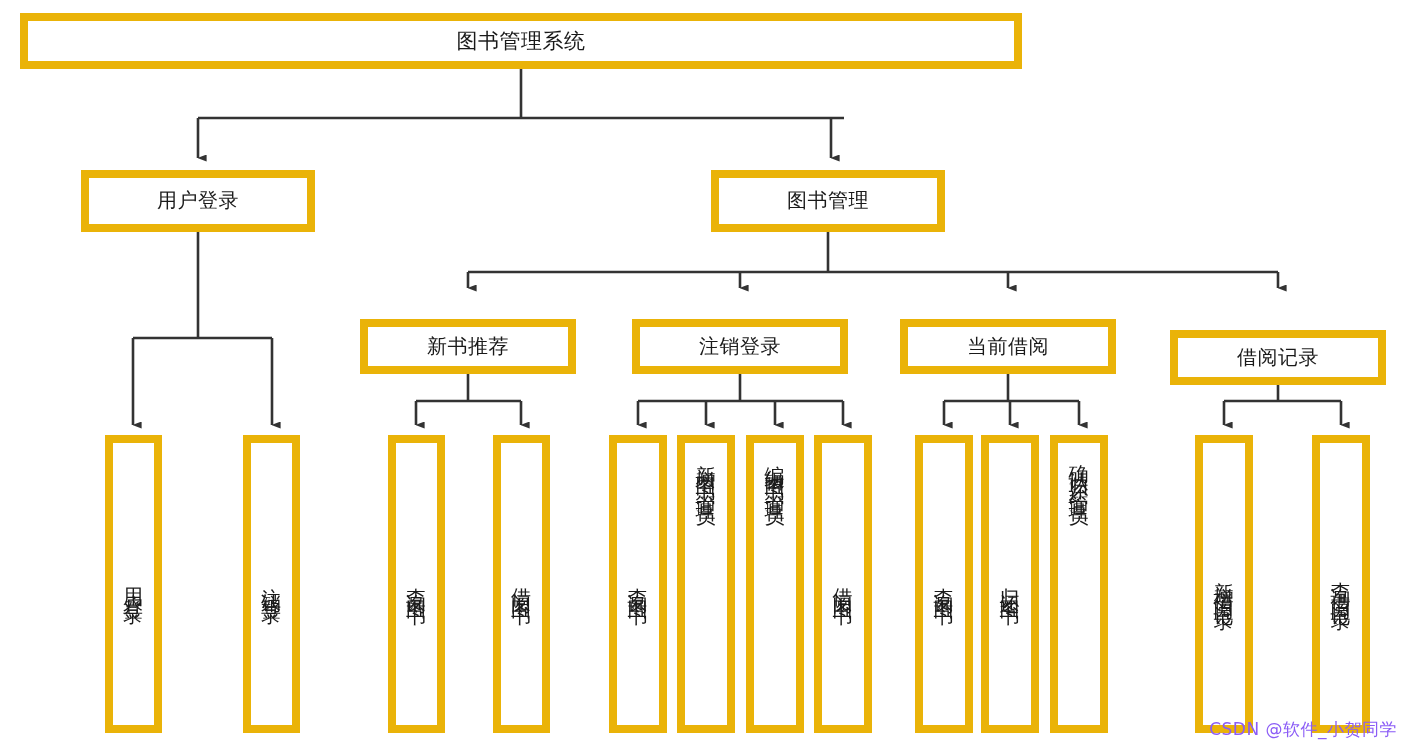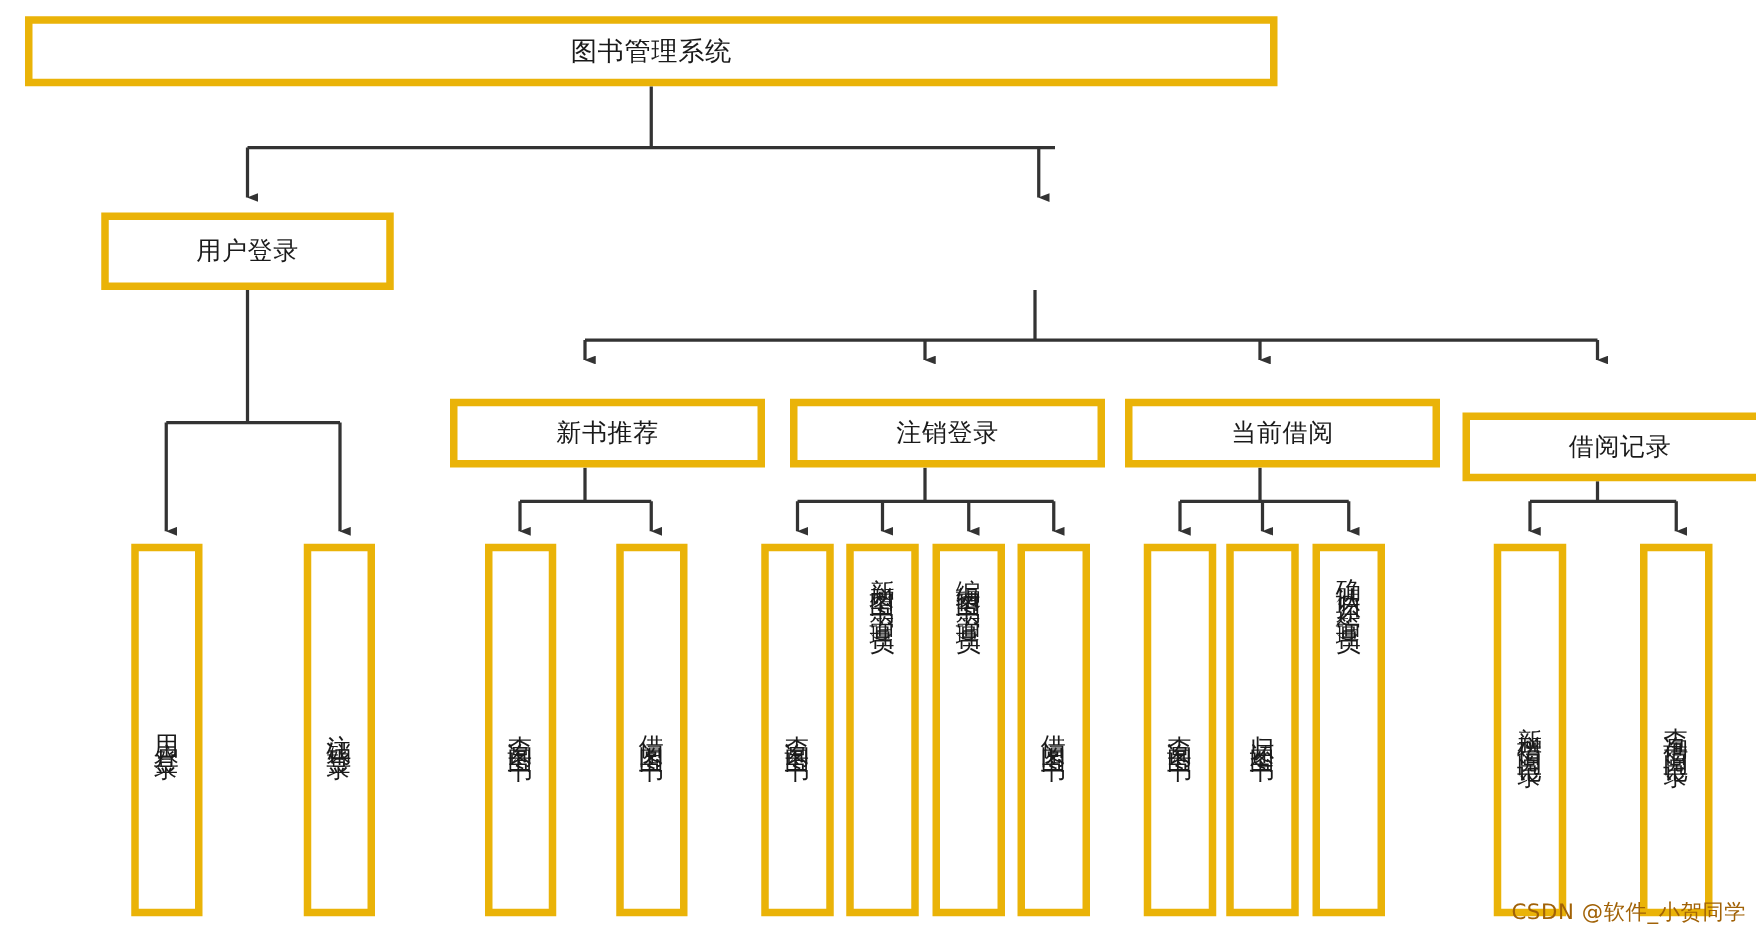--- a/index.html
+++ b/index.html
@@ -22,21 +22,21 @@
     position: absolute;
     left: 0;
     top: 0;
     width: 1405px;
     height: 747px;
   }
   .node {
     position: absolute;
     box-sizing: border-box;
     background: #ffffff;
-    border: 6px solid #eab308;
+    border: 8px solid #eab308;
     display: flex;
     align-items: center;
     justify-content: center;
     z-index: 2;
   }
   .node-label {
     color: #1a1a1a;
     font-size: 20px;
     line-height: 1.08;
     letter-spacing: 0.5px;
@@ -52,21 +52,21 @@
   }
   #node-root .node-label { font-size: 21px; }
 
   
   .level1 {
     width: 234px;
     height: 62px;
   }
   
   .level2 {
-    width: 252px;
+    width: 216px;
     height: 55px;
     justify-content: center;
   }
   
   .leaf {
     top: 435px;
     height: 298px;
     align-items: flex-start;
     justify-content: center;
     padding-top: 0px;
@@ -89,21 +89,21 @@
   .leaf.top-aligned .leaf-inner {
     align-items: flex-start;
     padding-top: 6px;
   }
   
   #watermark {
     position: absolute;
     right: 8px;
     bottom: 6px;
     font-size: 17px;
-    color: #a16207;
+    color: #8b5cf6;
     letter-spacing: 0.5px;
     z-index: 5;
     white-space: nowrap;
     font-family: "DejaVu Sans", "Liberation Sans", sans-serif;
     margin-top: 44px;
   }
 </style>
 </head>
 <body>
 
@@ -160,20 +160,23 @@
     </g>
   </svg>
 
   <div class="node" id="node-root">
     <span class="node-label">图书管理系统</span>
   </div>
 
   <div class="node level1" style="left:81px; top:170px;">
     <span class="node-label">用户登录</span>
   </div>
+  <div class="node level1" style="left:711px; top:170px;">
+    <span class="node-label">图书管理</span>
+  </div>
 
   <div class="node level2" style="left:360px; top:319px;">
     <span class="node-label">新书推荐</span>
   </div>
   <div class="node level2" style="left:632px; top:319px;">
     <span class="node-label">注销登录</span>
   </div>
   <div class="node level2" style="left:900px; top:319px;">
     <span class="node-label">当前借阅</span>
   </div>

